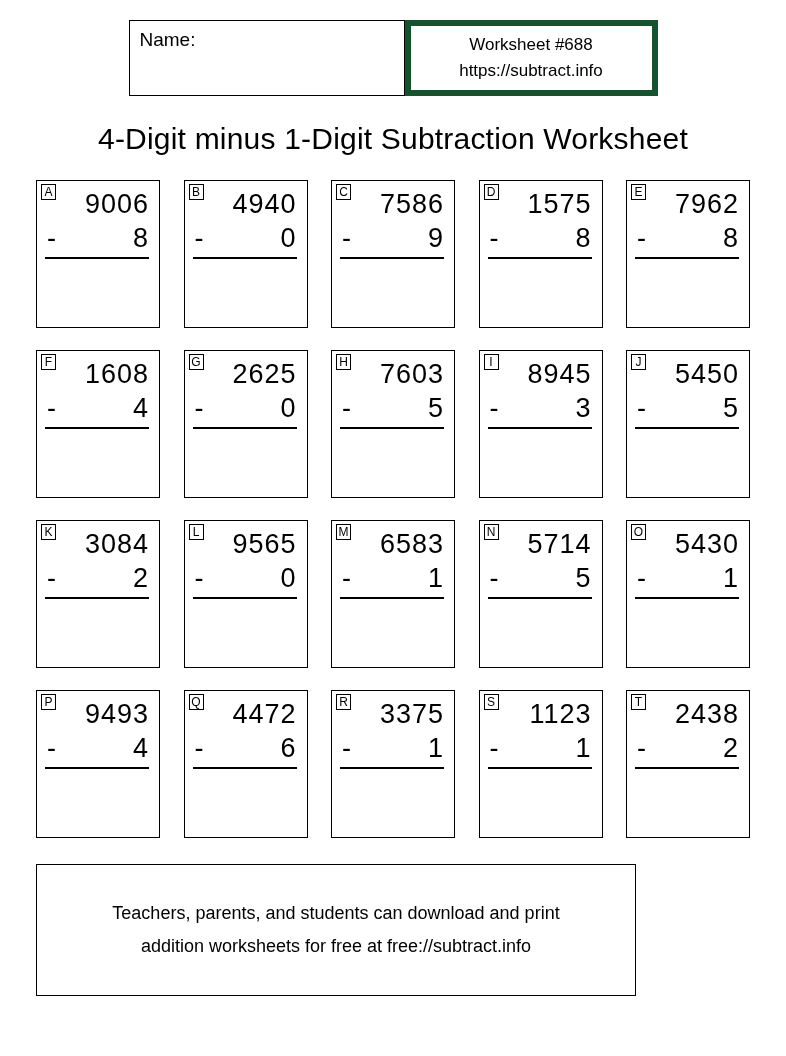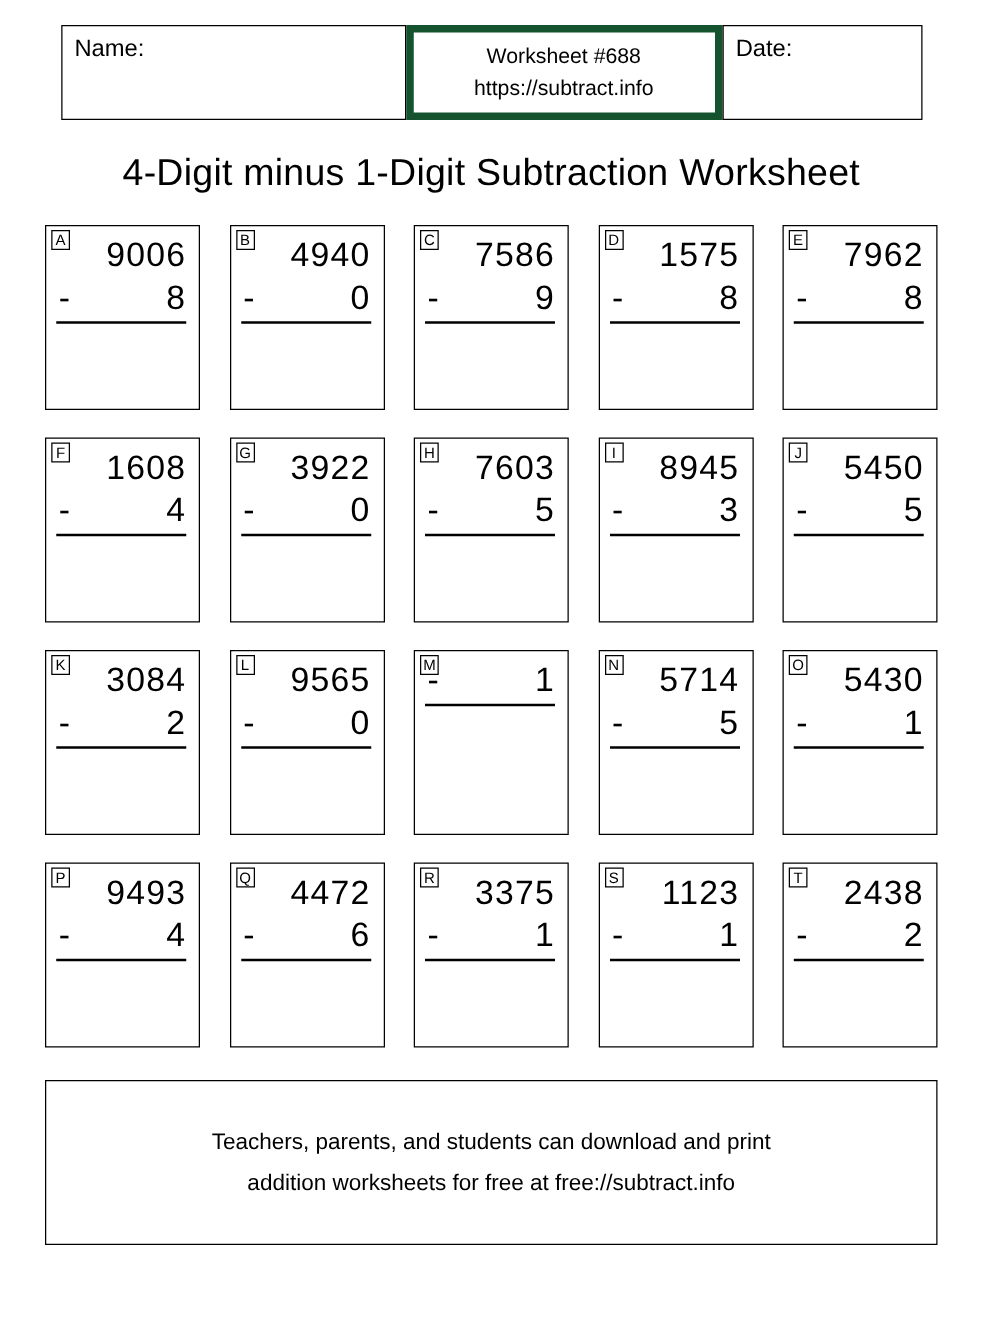--- a/index.html
+++ b/index.html
@@ -114,21 +114,21 @@
     border-bottom: 2px solid #000;
     padding-bottom: 2px;
   }
   .minus {
     padding-left: 2px;
   }
 
   
   .footer {
     margin-top: 26px;
-    width: 714px;
+    width: 600px;
     height: 132px;
     border: 1px solid #000;
     box-sizing: border-box;
     display: flex;
     flex-direction: column;
     align-items: center;
     justify-content: center;
     gap: 12px;
     font-size: 18px;
   }
@@ -139,23 +139,20 @@
 <div class="page">
 
   <div class="header-row">
     <div class="name-box">
       <span>Name:</span>
     </div>
     <div class="worksheet-box">
       <div>Worksheet #688</div>
       <div>https://subtract.info</div>
     </div>
-    <div class="date-box">
-      <span>Date:</span>
-    </div>
   </div>
 
   <div class="title">4-Digit minus 1-Digit Subtraction Worksheet</div>
 
   <div class="grid">
 
     <div class="problem">
       <div class="plabel">A</div>
       <div class="rows">
         <div class="row1">9006</div>
@@ -212,21 +209,21 @@
         <div class="row1">1608</div>
         <div class="row2">
           <span class="minus">-</span>
           <span>4</span>
         </div>
       </div>
     </div>
     <div class="problem">
       <div class="plabel">G</div>
       <div class="rows">
-        <div class="row1">3922</div>
+        <div class="row1">2625</div>
         <div class="row2">
           <span class="minus">-</span>
           <span>0</span>
         </div>
       </div>
     </div>
     <div class="problem">
       <div class="plabel">H</div>
       <div class="rows">
         <div class="row1">7603</div>
@@ -273,20 +270,21 @@
         <div class="row1">9565</div>
         <div class="row2">
           <span class="minus">-</span>
           <span>0</span>
         </div>
       </div>
     </div>
     <div class="problem">
       <div class="plabel">M</div>
       <div class="rows">
+        <div class="row1">6583</div>
         <div class="row2">
           <span class="minus">-</span>
           <span>1</span>
         </div>
       </div>
     </div>
     <div class="problem">
       <div class="plabel">N</div>
       <div class="rows">
         <div class="row1">5714</div>

